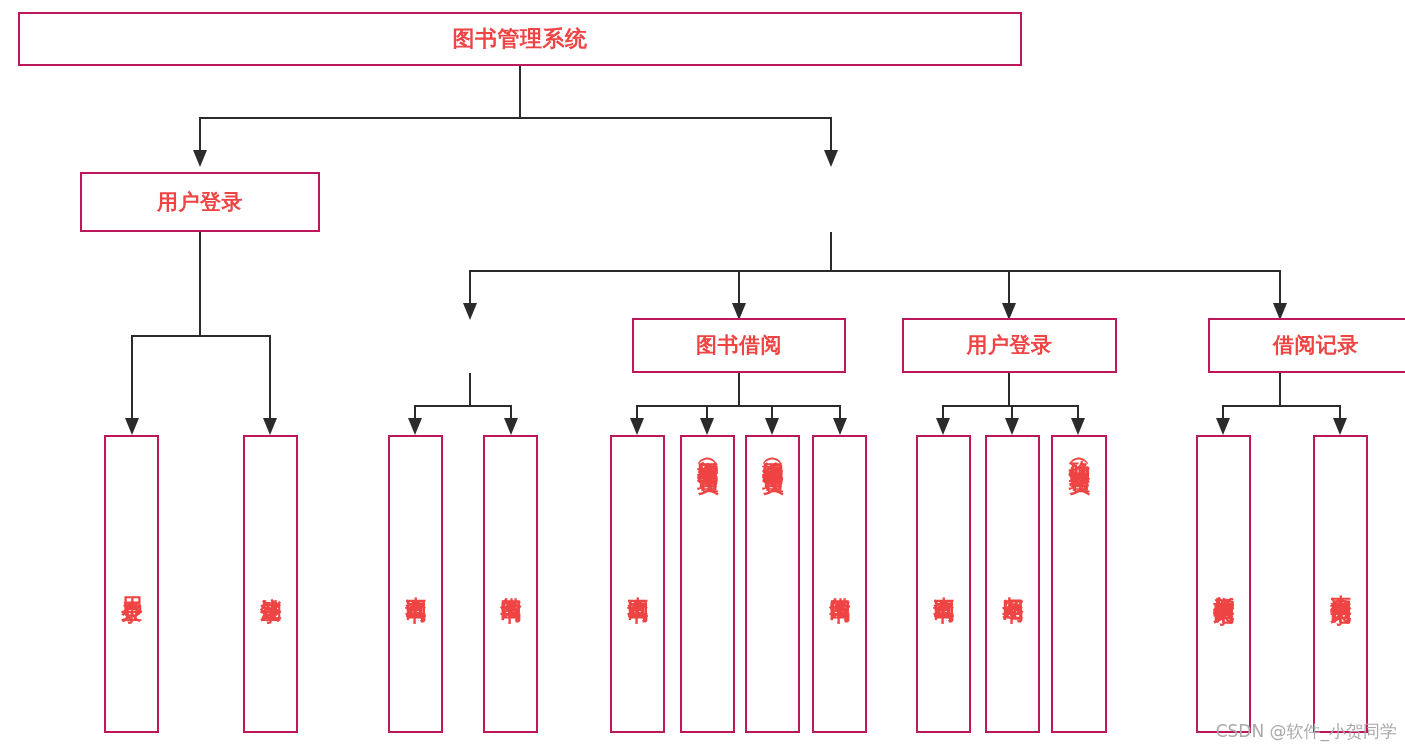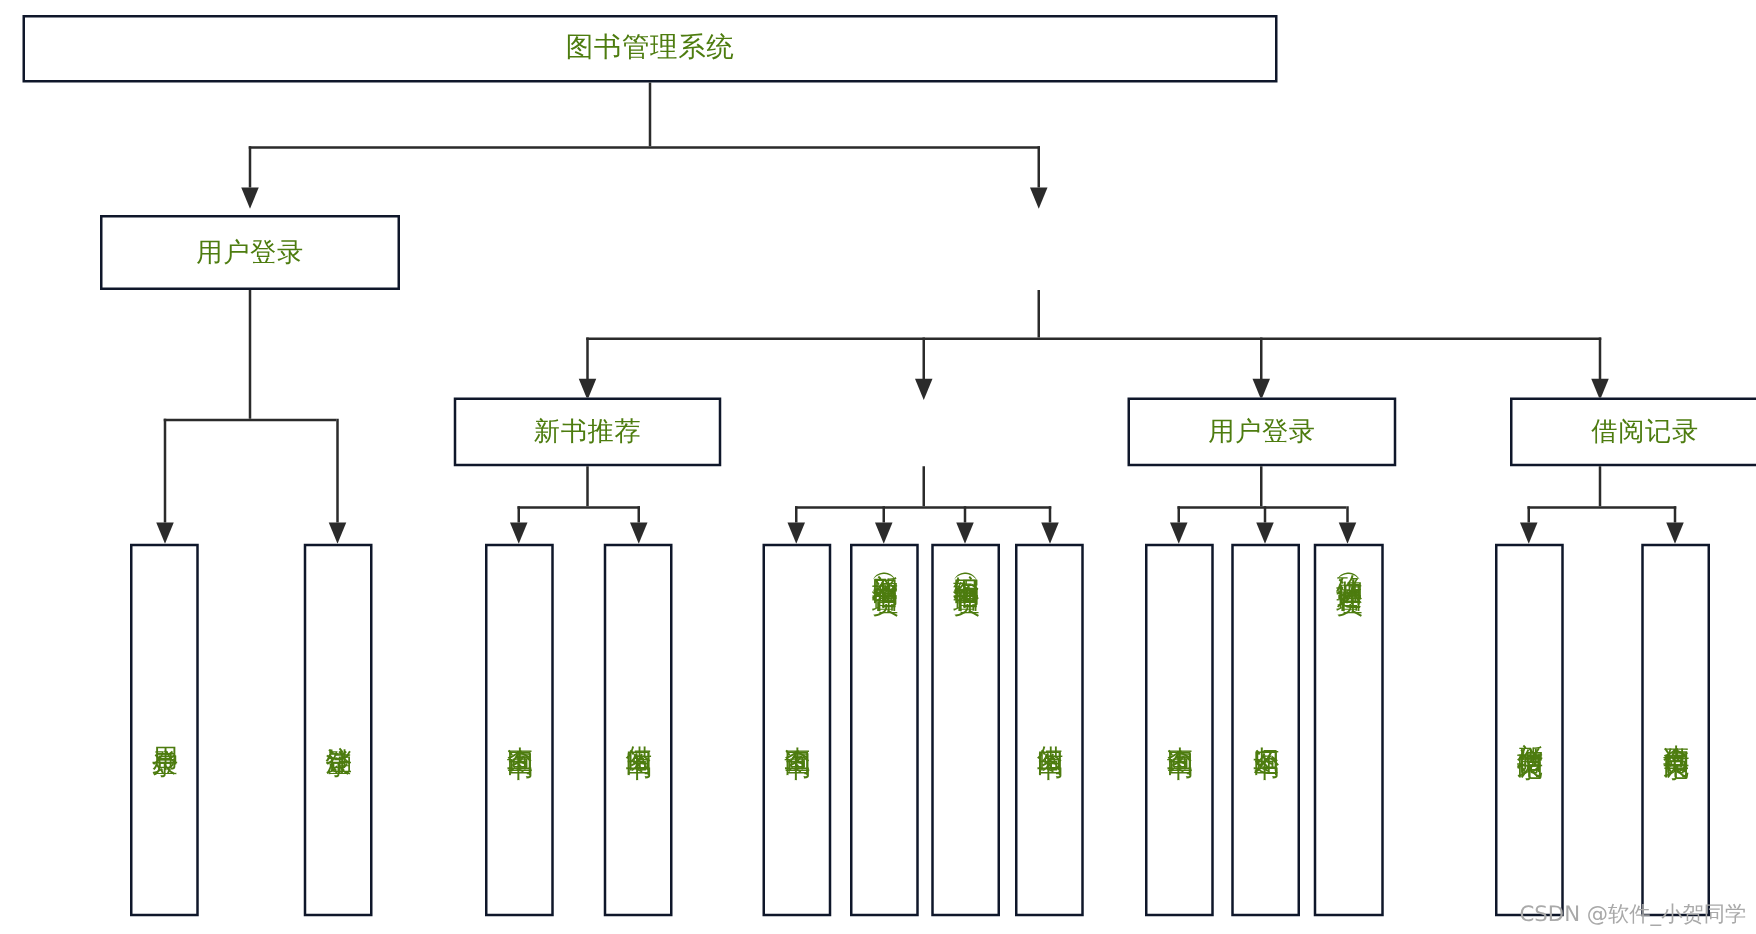--- a/index.html
+++ b/index.html
@@ -11,26 +11,27 @@
     position: relative;
     width: 1405px;
     height: 747px;
     background: #ffffff;
     font-family: "DejaVu Sans", "Liberation Sans", sans-serif;
     overflow: hidden;
   }
   .node {
     position: absolute;
     box-sizing: border-box;
-    border: 2px solid #0f172a;
+    border: 2px solid #be185d;
     background: #ffffff;
     display: flex;
     align-items: center;
     justify-content: center;
-    color: #4d7c0f;
+    color: #ef4444;
+    font-weight: bold;
   }
   .node .lbl {
     text-align: center;
     line-height: 1.16;
     letter-spacing: 0.5px;
   }
   
   .node.h .lbl {
     font-size: 21px;
     white-space: nowrap;
@@ -117,22 +118,22 @@
   <div class="ln h" style="left:469px; top:270px; width:812px;"></div>
   <div class="ln v" style="left:469px; top:270px; height:42px;"></div>
   <div class="arrow" style="left:463px; top:303px;"></div>
   <div class="ln v" style="left:738px; top:270px; height:42px;"></div>
   <div class="arrow" style="left:732px; top:303px;"></div>
   <div class="ln v" style="left:1008px; top:270px; height:42px;"></div>
   <div class="arrow" style="left:1002px; top:303px;"></div>
   <div class="ln v" style="left:1279px; top:270px; height:42px;"></div>
   <div class="arrow" style="left:1273px; top:303px;"></div>
 
-  <div class="node h" id="n-new-book-rec" style="left:363px; top:318px; width:214px; height:55px;">
-    <span class="lbl">新书推荐</span>
+  <div class="node h" id="n-book-borrow" style="left:632px; top:318px; width:214px; height:55px;">
+    <span class="lbl">图书借阅</span>
   </div>
   <div class="node h" id="n-current-borrow" style="left:902px; top:318px; width:215px; height:55px;">
     <span class="lbl">用户登录</span>
   </div>
   <div class="node h" id="n-borrow-record" style="left:1172px; top:318px; width:216px; height:55px;margin-left:36px;">
     <span class="lbl">借阅记录</span>
   </div>
 
   <div class="ln v" style="left:469px; top:373px; height:32px;"></div>
   <div class="ln h" style="left:414px; top:405px; width:98px;"></div>

